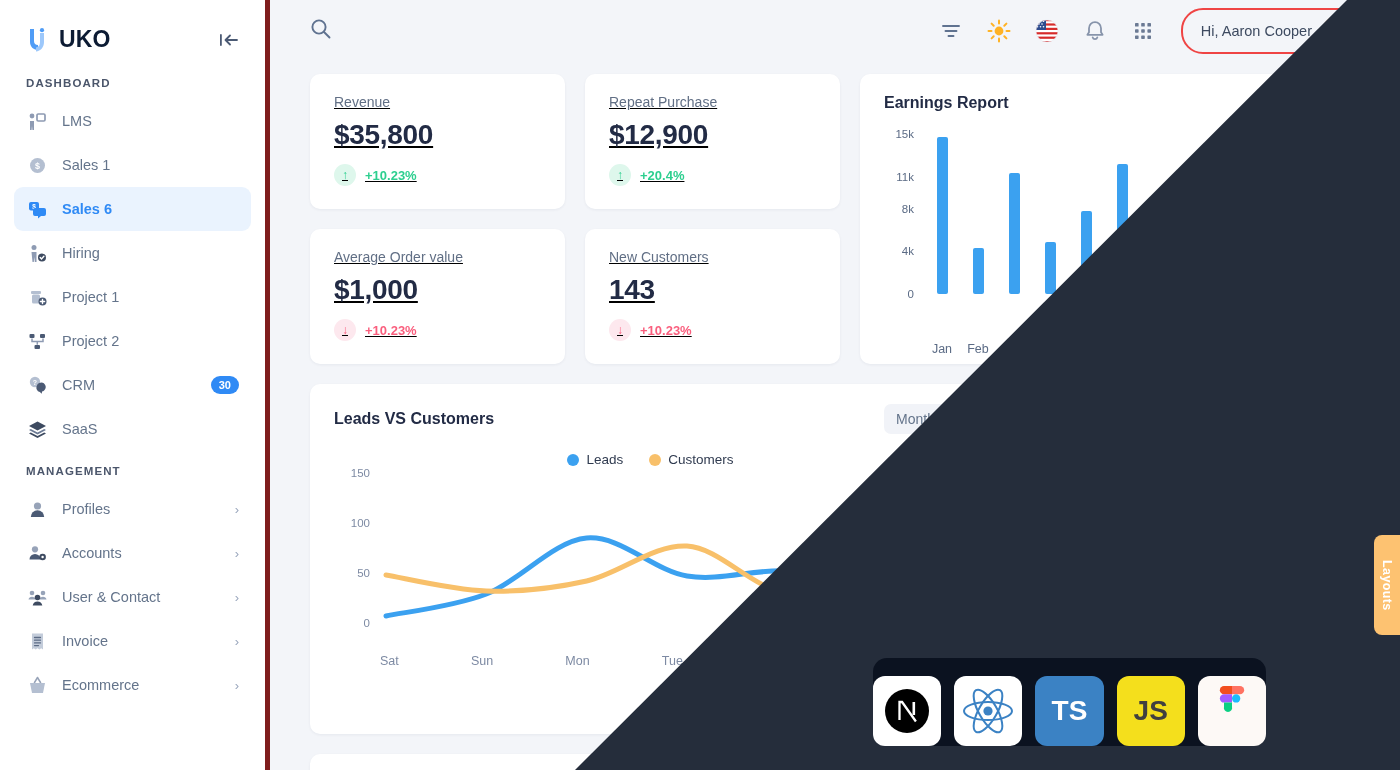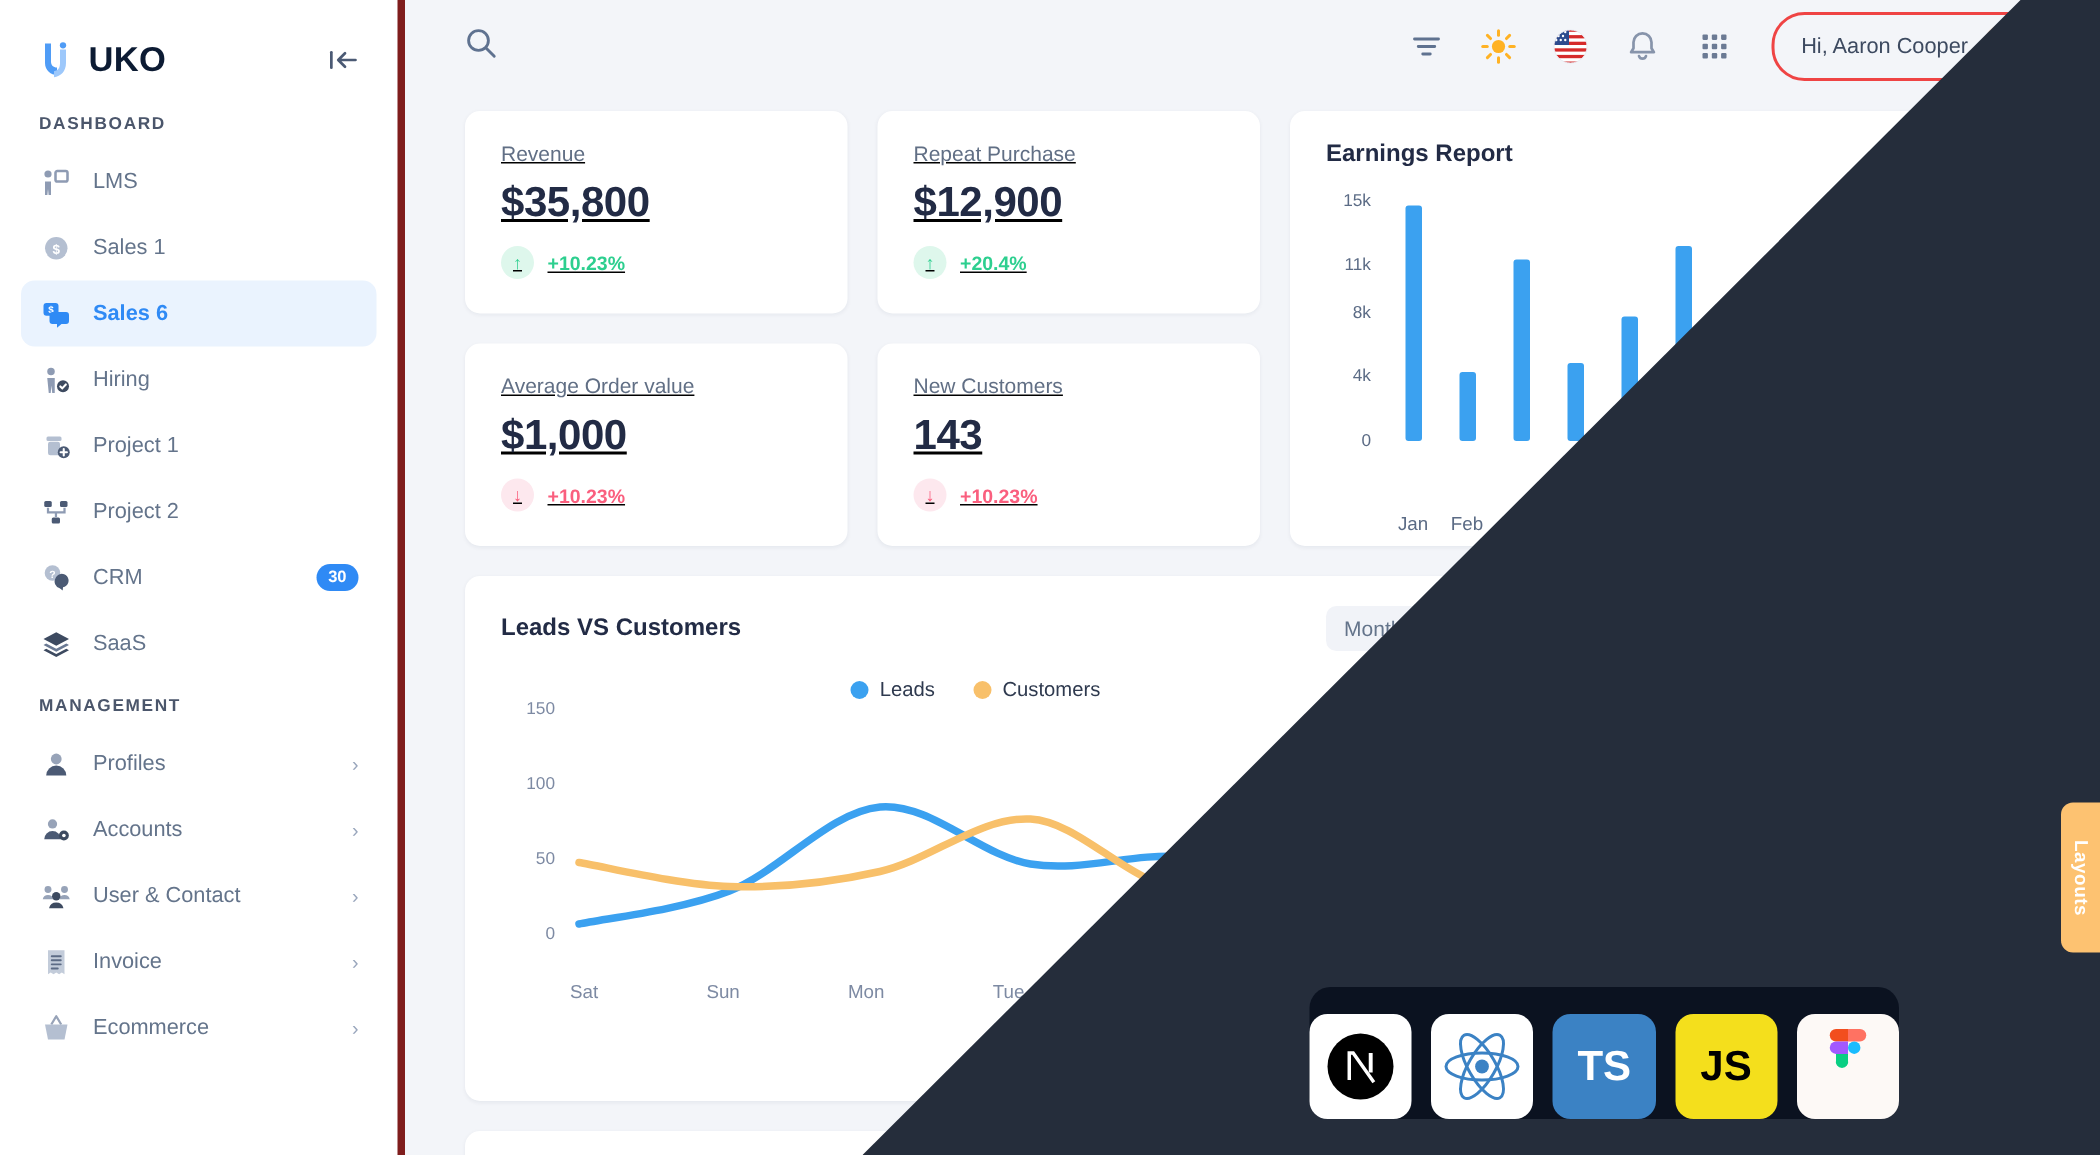--- a/index.html
+++ b/index.html
@@ -620,21 +620,21 @@
             <ellipse cx="28" cy="26" rx="24" ry="9" transform="rotate(60 28 26)"></ellipse>
             <ellipse cx="28" cy="26" rx="24" ry="9" transform="rotate(120 28 26)"></ellipse>
           </g>
           <circle cx="28" cy="26" r="4.6" fill="#3b82c4"></circle>
         </svg>
     </div>
     <div class="tech-tile" style="background:#3b82c4">
       <span style="color:#fff;font-size:28px;font-weight:700;font-family:'Liberation Sans',sans-serif;">TS</span>
     </div>
     <div class="tech-tile" style="background:#f4df1c">
-      <span style="color:#000000;font-size:28px;font-weight:700;font-family:'Liberation Sans',sans-serif;">JS</span>
+      <span style="color:#404040;font-size:28px;font-weight:700;font-family:'Liberation Sans',sans-serif;">JS</span>
     </div>
     <div class="tech-tile" style="background:#fdf9f6">
       <svg width="34" height="50" viewBox="0 0 34 50">
           <path d="M9 0 h8 v8.3 h-8 a4.15 4.15 0 0 1 0 -8.3 z" fill="#f24e1e"></path>
           <path d="M17 0 h8 a4.15 4.15 0 0 1 0 8.3 h-8 z" fill="#ff7262"></path>
           <path d="M9 8.3 h8 v8.3 h-8 a4.15 4.15 0 0 1 0 -8.3 z" fill="#a259ff"></path>
           <circle cx="21.15" cy="12.45" r="4.15" fill="#1abcfe"></circle>
           <path d="M9 16.6 h8 v4.15 a4.15 4.15 0 1 1 -8 0 z" fill="#0acf83"></path>
         </svg>
     </div>

